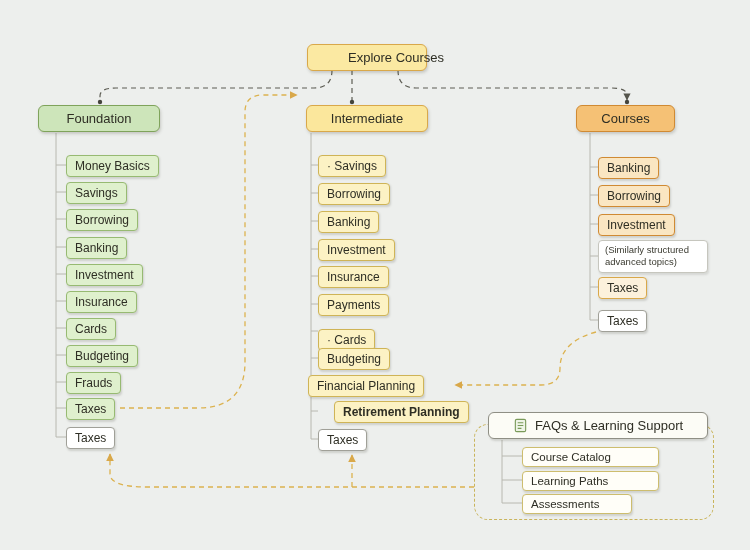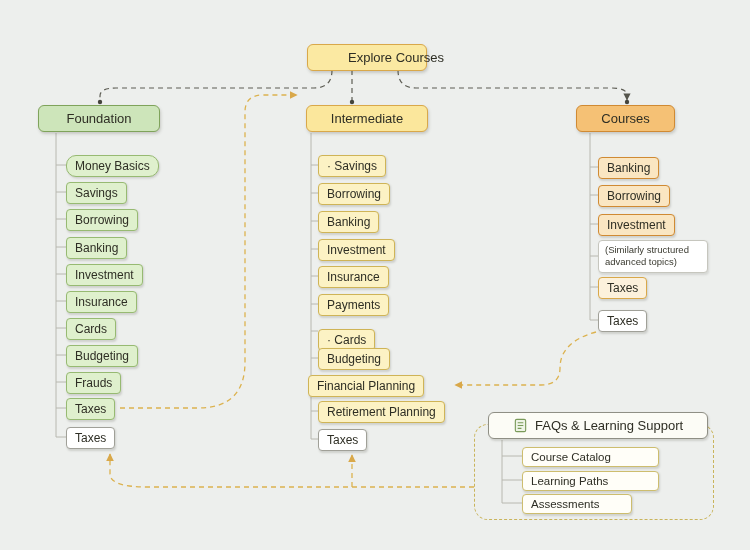--- a/index.html
+++ b/index.html
@@ -63,42 +63,42 @@
     <path fill="none" stroke="#dcb24f" stroke-width="1.3" stroke-dasharray="5 4" marker-end="url(#arrY)" d="M474 487 L148 487 Q110 487 110 474 L110 454"></path>
     <path fill="none" stroke="#dcb24f" stroke-width="1.3" stroke-dasharray="5 4" marker-end="url(#arrY)" d="M352 487 L352 455"></path>
   </svg>
 
   <div class="node root" style="left:307px;top:44px;width:120px;padding-left:40px;">Explore Courses</div>
 
   <div class="node hdr-foundation" style="left:38px;top:105px;width:122px;">Foundation</div>
   <div class="node hdr-intermediate" style="left:306px;top:105px;width:122px;">Intermediate</div>
   <div class="node hdr-advanced" style="left:576px;top:105px;width:99px;">Courses</div>
 
-  <div class="item f-item" style="left:66px;top:155px;border-radius:10px;">Money Basics</div>
+  <div class="item f-item" style="left:66px;top:155px;">Money Basics</div>
   <div class="item f-item" style="left:66px;top:182px;">Savings</div>
   <div class="item f-item" style="left:66px;top:209px;">Borrowing</div>
   <div class="item f-item" style="left:66px;top:237px;">Banking</div>
   <div class="item f-item" style="left:66px;top:264px;">Investment</div>
   <div class="item f-item" style="left:66px;top:291px;">Insurance</div>
   <div class="item f-item" style="left:66px;top:318px;">Cards</div>
   <div class="item f-item" style="left:66px;top:345px;">Budgeting</div>
   <div class="item f-item" style="left:66px;top:372px;">Frauds</div>
   <div class="item f-item" style="left:66px;top:398px;">Taxes</div>
   <div class="item white" style="left:66px;top:427px;">Taxes</div>
 
   <div class="item i-item" style="left:318px;top:155px;">· Savings</div>
   <div class="item i-item" style="left:318px;top:183px;">Borrowing</div>
   <div class="item i-item" style="left:318px;top:211px;">Banking</div>
   <div class="item i-item" style="left:318px;top:239px;">Investment</div>
   <div class="item i-item" style="left:318px;top:266px;">Insurance</div>
   <div class="item i-item" style="left:318px;top:294px;">Payments</div>
   <div class="item i-item" style="left:318px;top:321px;margin-top:8px;">· Cards</div>
   <div class="item i-item" style="left:318px;top:348px;">Budgeting</div>
   <div class="item i-item" style="left:308px;top:375px;">Financial Planning</div>
-  <div class="item i-item" style="left:318px;top:401px;">Retirement Planning</div>
+  <div class="item i-item" style="left:334px;top:401px;font-weight:bold;">Retirement Planning</div>
   <div class="item white" style="left:318px;top:429px;">Taxes</div>
 
   <div class="item a-item" style="left:598px;top:157px;">Banking</div>
   <div class="item a-item" style="left:598px;top:185px;">Borrowing</div>
   <div class="item a-item" style="left:598px;top:214px;">Investment</div>
   <div class="note" style="left:598px;top:240px;">(Similarly structured advanced topics)</div>
   <div class="item a-taxes" style="left:598px;top:277px;">Taxes</div>
   <div class="item white" style="left:598px;top:310px;">Taxes</div>
 
   <div class="dash-box" style="left:474px;top:424px;width:238px;height:94px;"></div>

